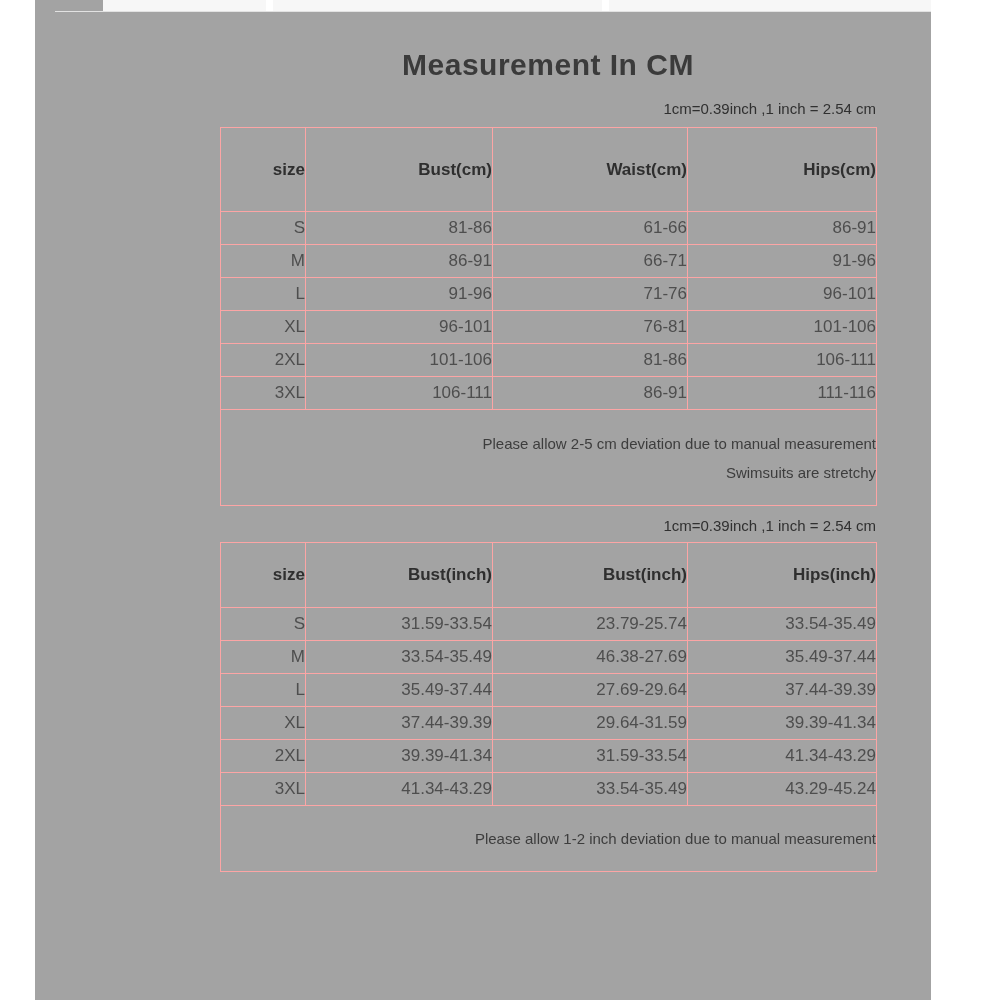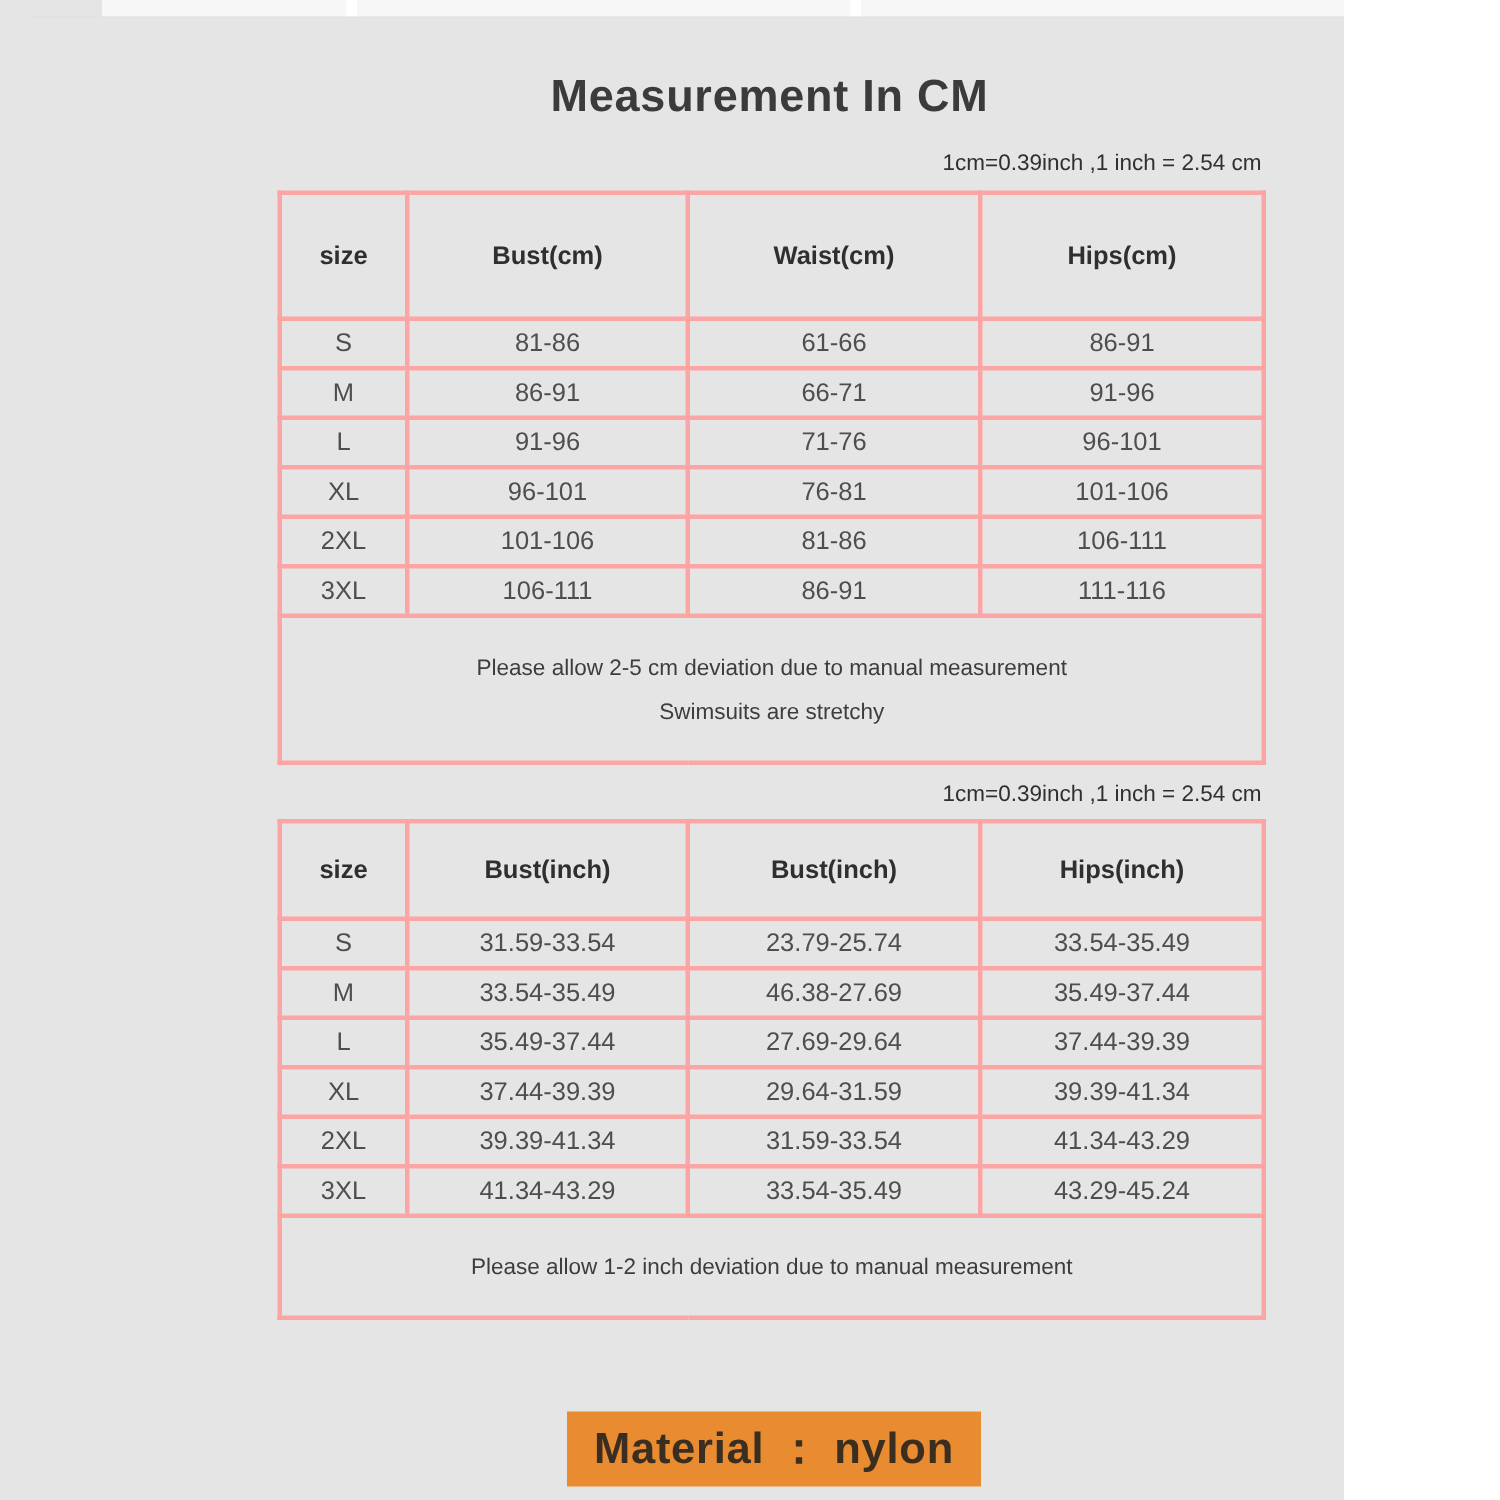--- a/index.html
+++ b/index.html
@@ -5,22 +5,23 @@
   html, body {
     margin: 0;
     padding: 0;
     background: #ffffff;
     font-family: "Liberation Sans", "DejaVu Sans", sans-serif;
   }
   .page {
     position: relative;
     width: 896px;
     height: 1000px;
-    background: #e5e5e5;
+    background: #a3a3a3;
     overflow: hidden;
+    margin-left: 35px;
   }
 
   
   .top-band {
     position: absolute;
     left: 68px; right: 0; top: 0;
     height: 11px;
     background: #f7f7f7;
   }
   .top-line {
@@ -65,22 +66,22 @@
 
   table.size-table {
     margin-top: 9px;
     width: 656px;
     border-collapse: collapse;
     table-layout: fixed;
   }
   table.size-table.second { margin-top: 7px; }
   table.size-table th,
   table.size-table td {
-    border: 3px solid #fca5a5;
-    text-align: center;
+    border: 1px solid #fca5a5;
+    text-align: right;
     vertical-align: middle;
     padding: 0;
   }
   table.size-table thead th {
     font-size: 17px;
     font-weight: bold;
     color: #2f2f2f;
   }
   table.cm thead tr   { height: 84px; }
   table.inch thead tr { height: 65px; }
@@ -252,15 +253,14 @@
         <tr>
           <td colspan="4">
             <div class="note-line">Please allow 1-2 inch deviation due to manual measurement</div>
           </td>
         </tr>
       </tfoot>
     </table>
 
   </div>
 
-  <div class="material-label" style="background-color: rgb(233, 139, 48);">Material ： nylon</div>
 
 </div>
 
 </body></html>

